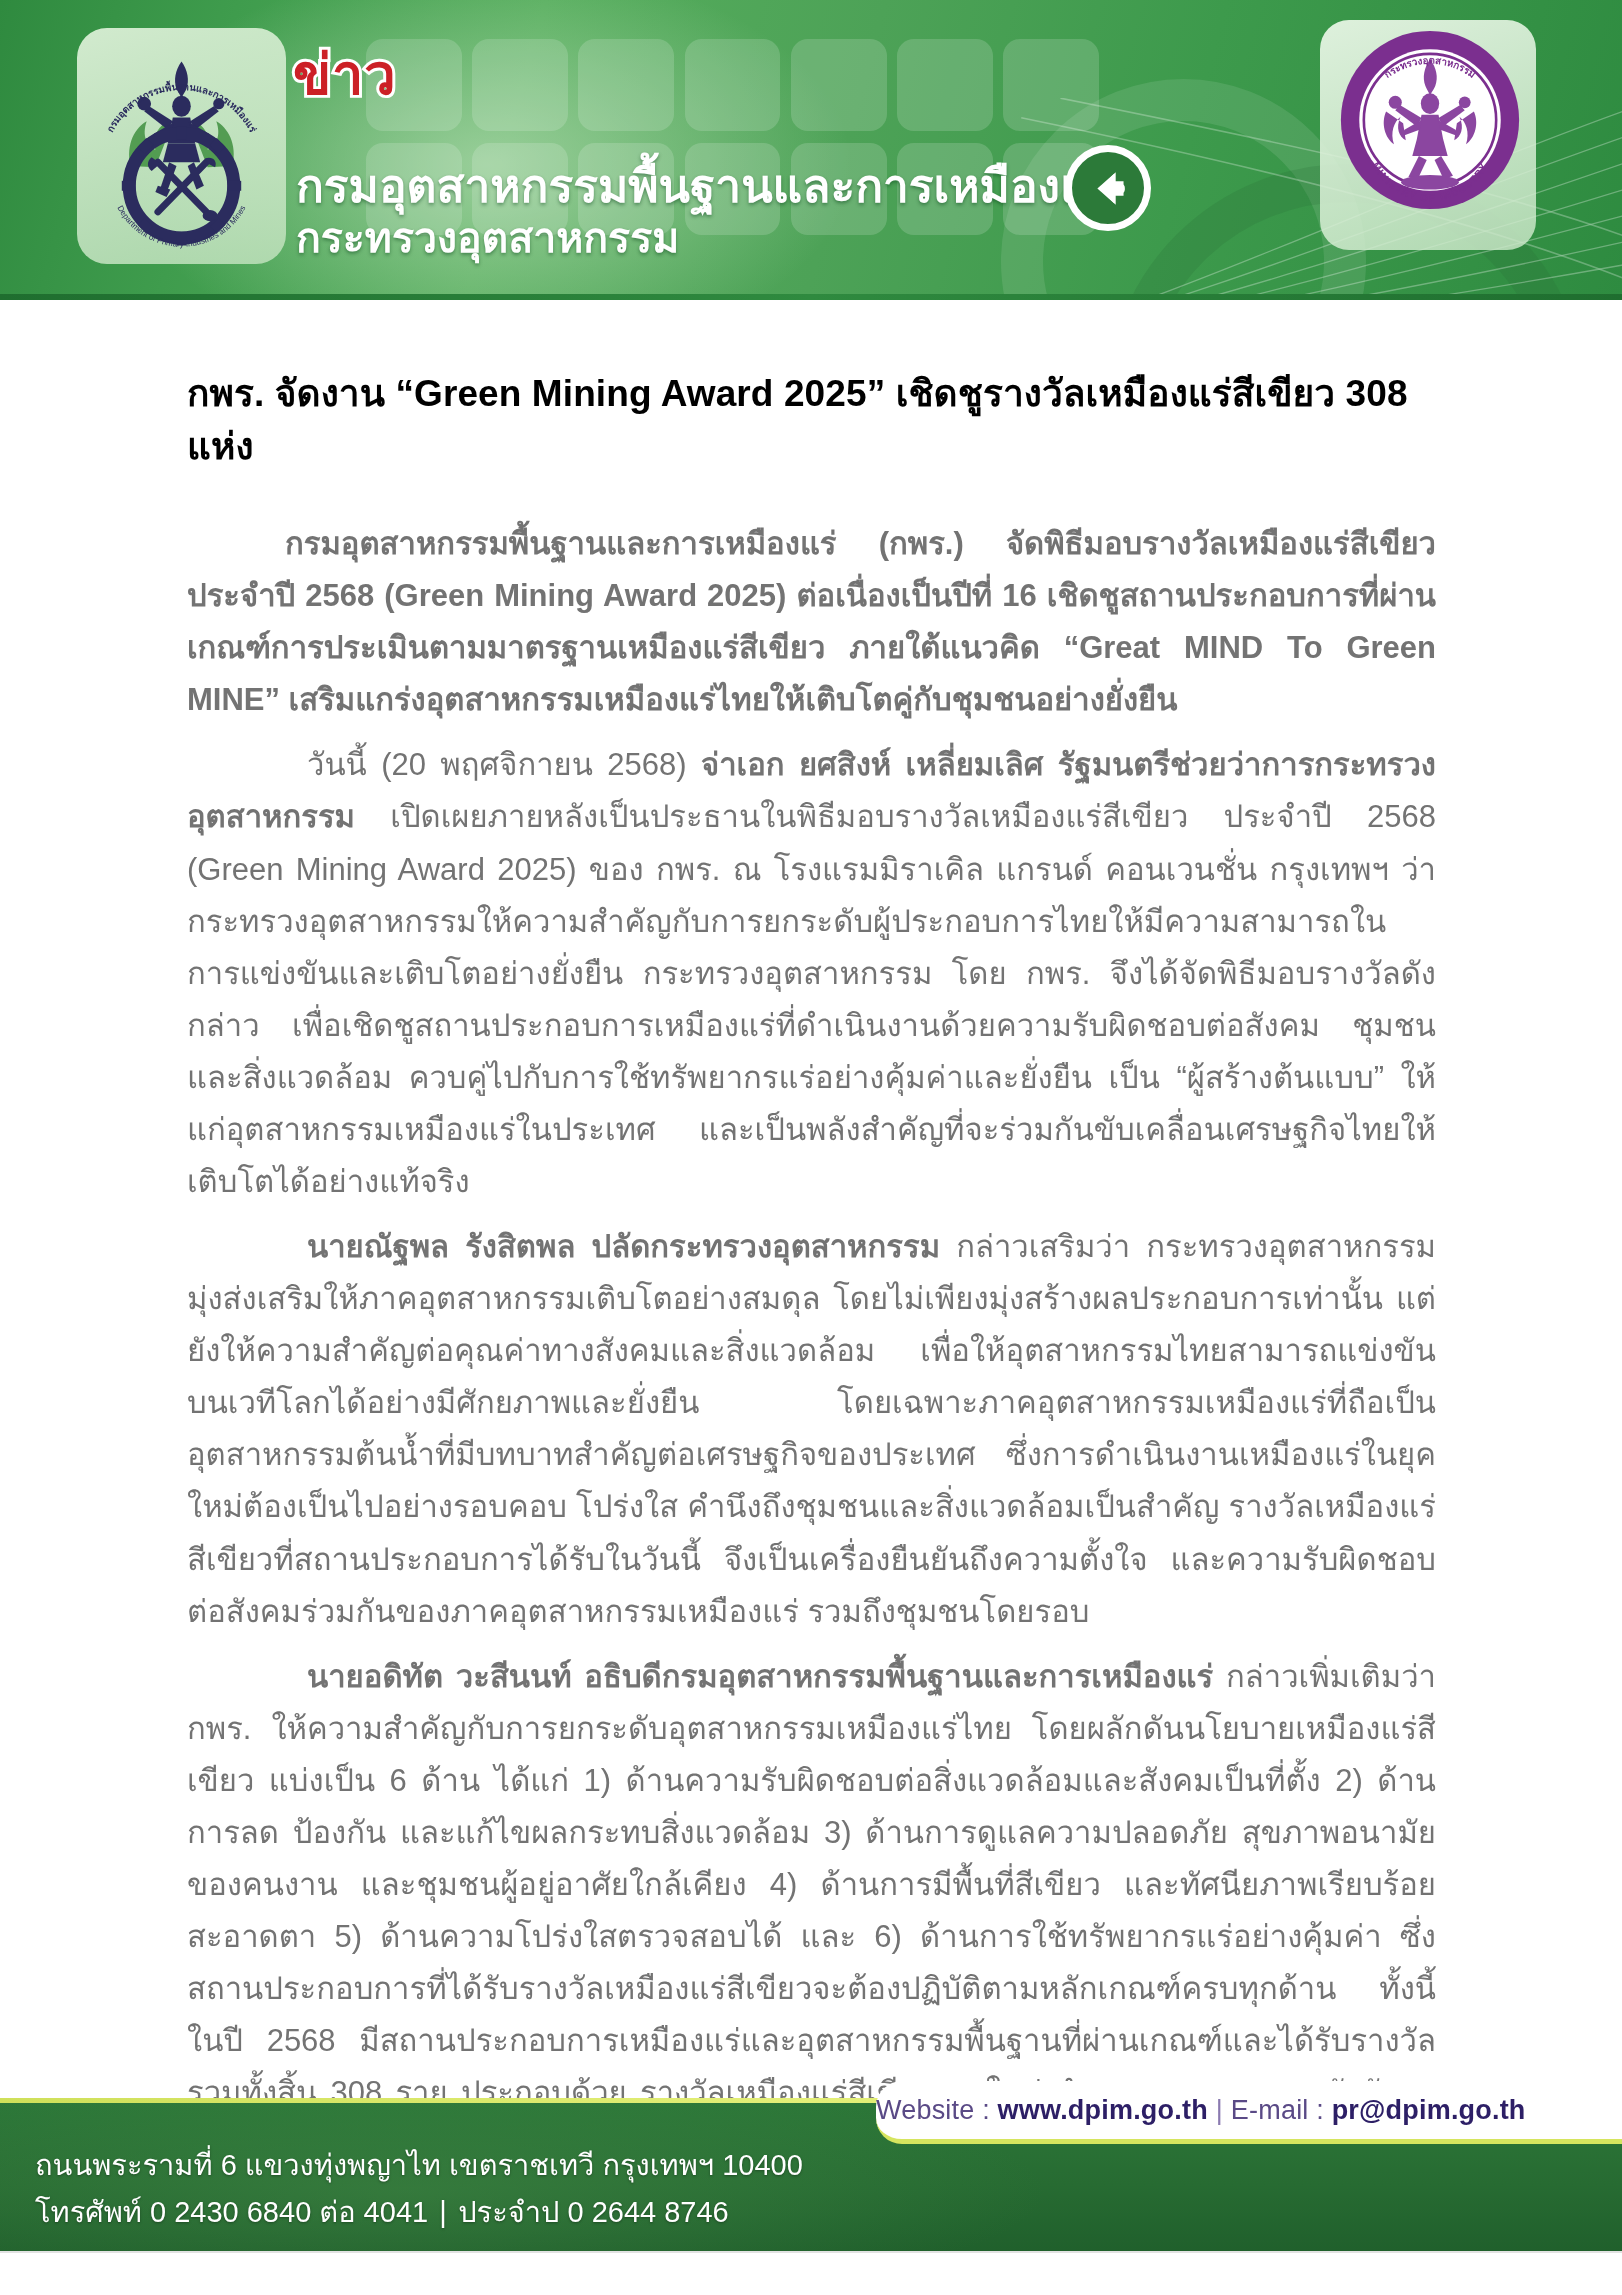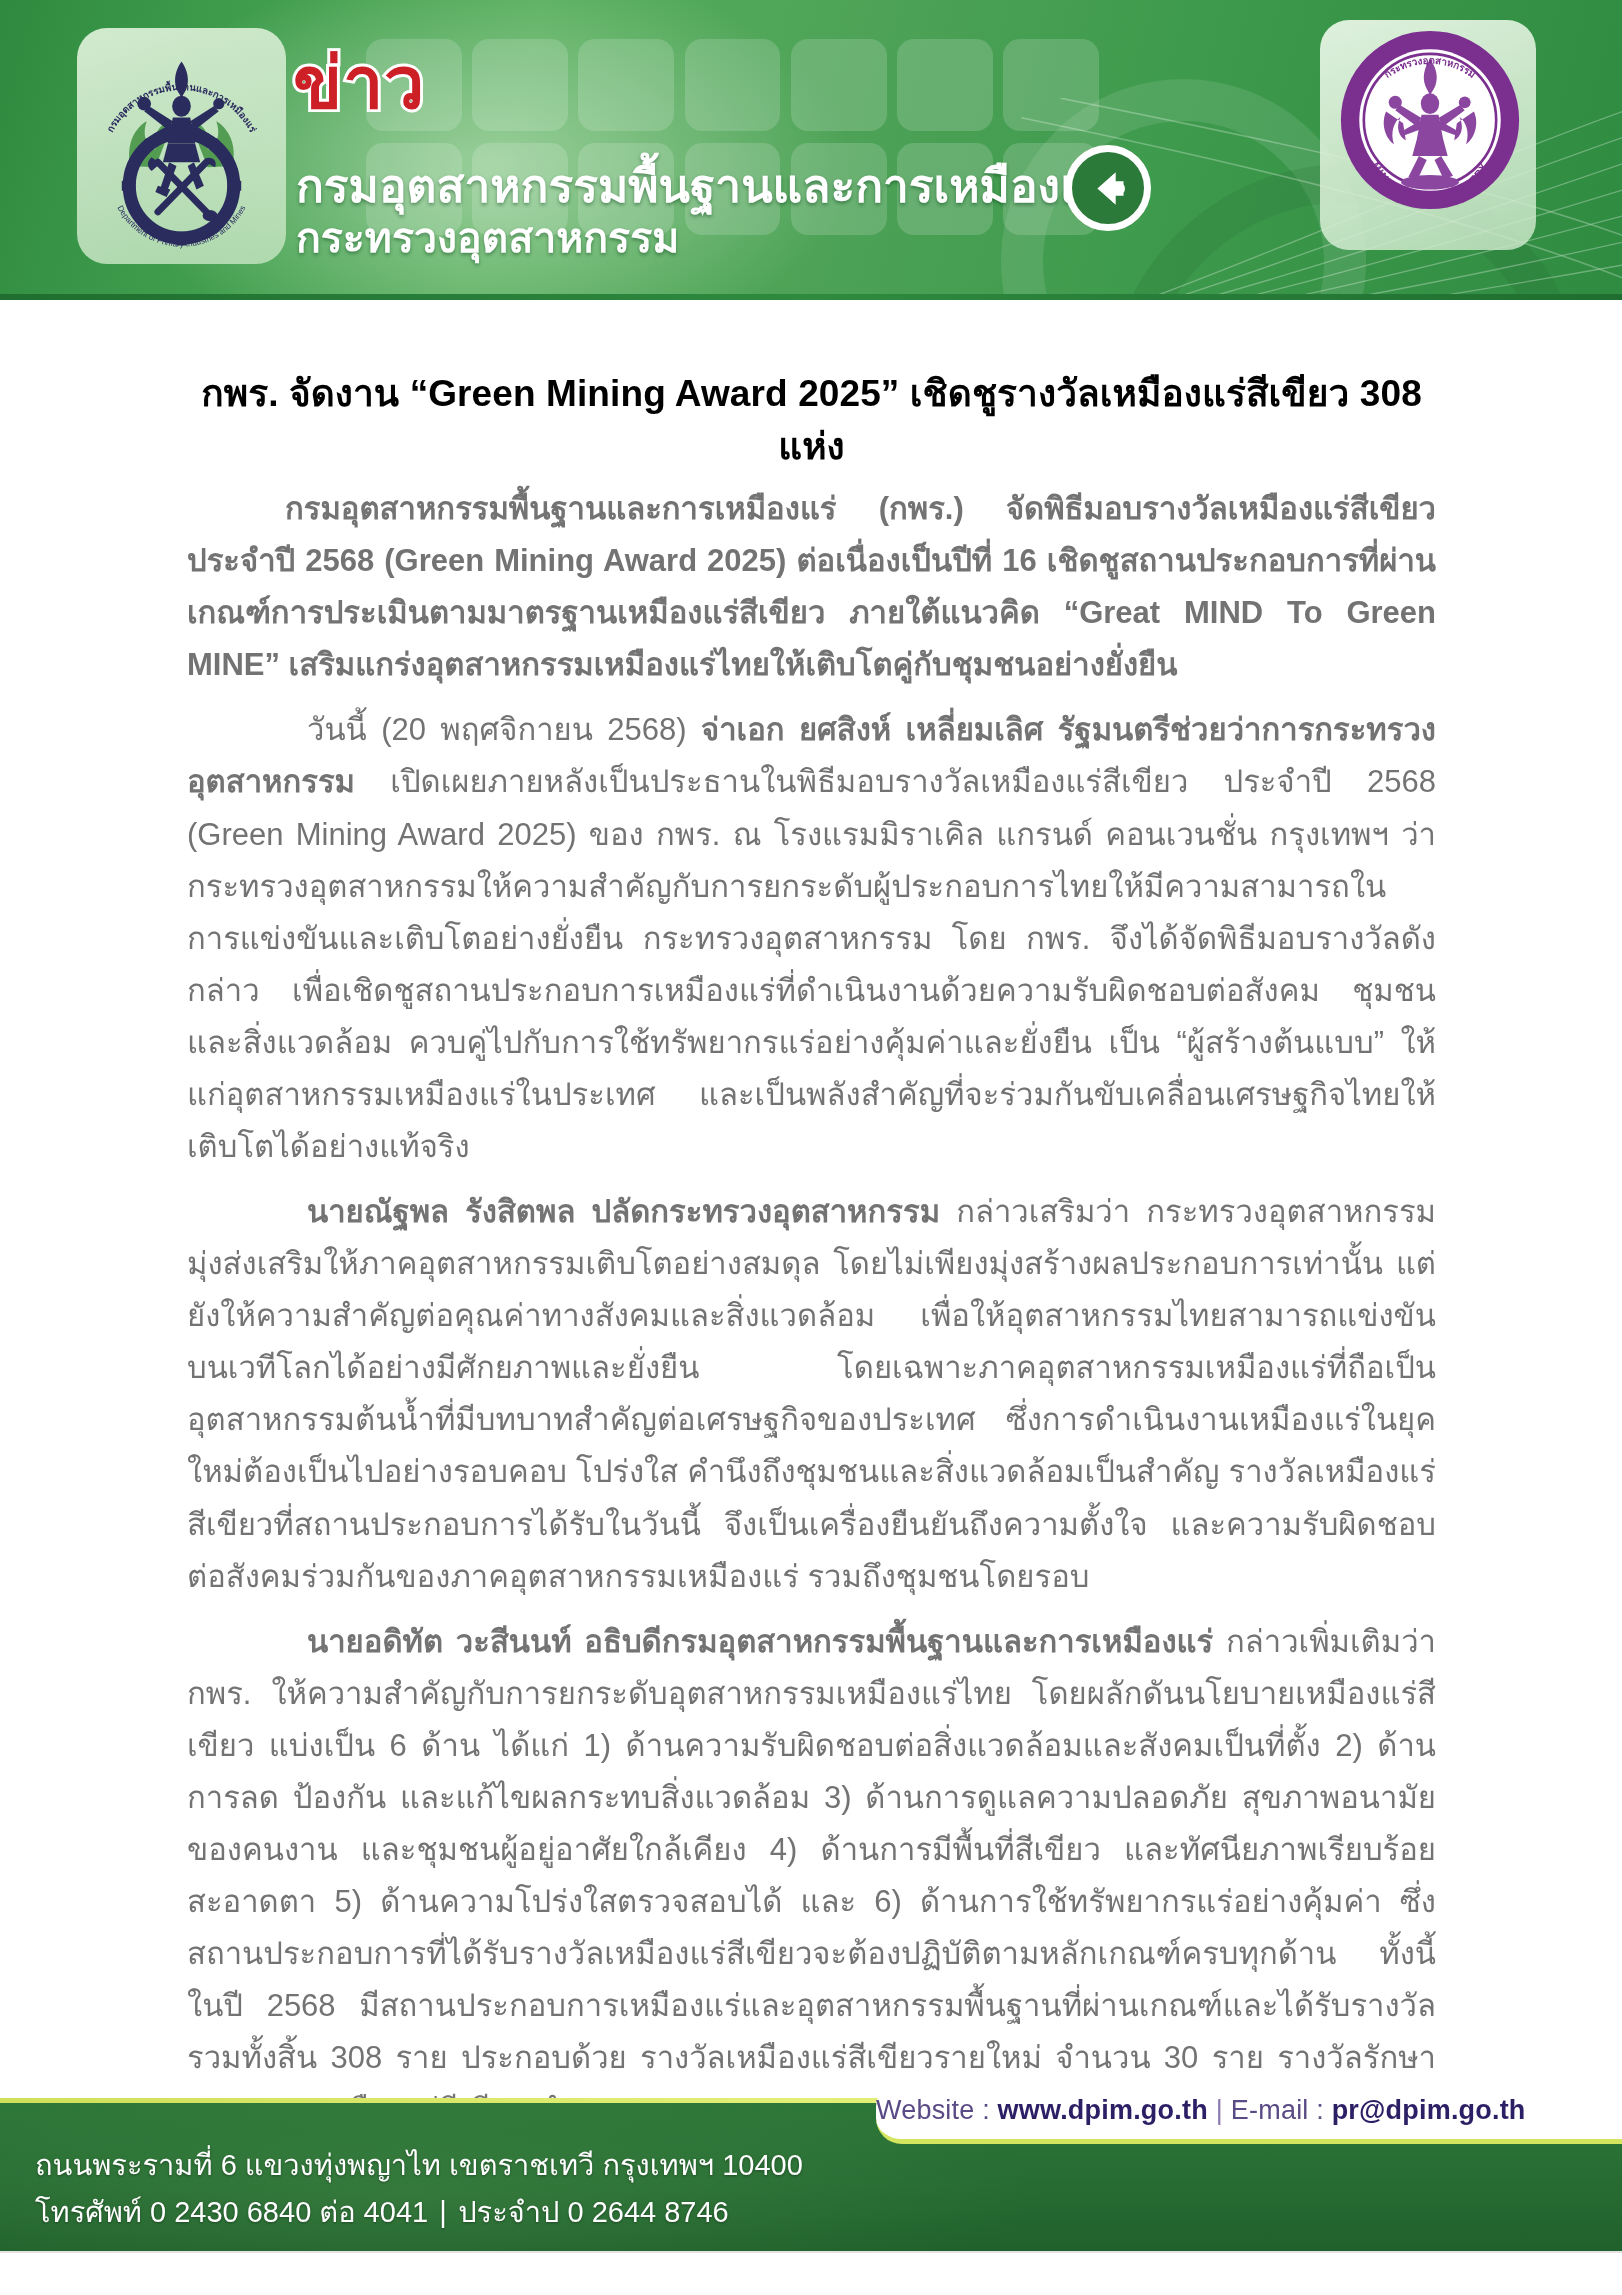--- a/index.html
+++ b/index.html
@@ -50,21 +50,21 @@
   .moi-plate{
     position:absolute; left:1320px; top:19.6px;
     width:216px; height:230px;
     background:linear-gradient(160deg, rgba(236,248,233,.92), rgba(206,234,203,.80));
     border-radius:29px;
   }
   .logo-moi{ position:absolute; left:1335px; top:25px; width:190px; height:190px; }
 
   .khao{
     position:absolute; left:293px; top:47px;
-    font-size:72px; font-weight:bold; line-height:1;
+    font-size:56px; font-weight:bold; line-height:1;
     color:#cc2026;
     -webkit-text-stroke:5.9px #ffffff;
     paint-order:stroke fill;
     letter-spacing:0.7px;
   }
   .org1{
     position:absolute; left:296px; top:162px;
     font-size:46px; font-weight:bold; line-height:1.06;
     color:#ffffff; letter-spacing:0px;
     text-shadow:0 2px 3.9px rgba(0,60,20,.45);
@@ -90,21 +90,21 @@
   .sheet{
     position:absolute; left:0; top:300px;
     width:1623px; height:1798px;
     background:#ffffff;
   }
   .content{
     position:absolute; left:187px; top:68px; width:1249px;
   }
   .doc-title{
     font-size:37px; font-weight:bold; line-height:1.42;
-    color:#000; text-align:center; margin:0 0 10px 0;
+    color:#000; margin:0 0 45px 0;
     letter-spacing:0.1px;
   }
   .doc-title .l2{ display:block; }
   p.para{
     font-size:31px; line-height:1.68;
     color:#737373; margin:0 0 13px 0;
     text-align:justify; text-justify:inter-word;
     text-indent:0;
   }
   p.para.lead{ font-weight:bold; }

